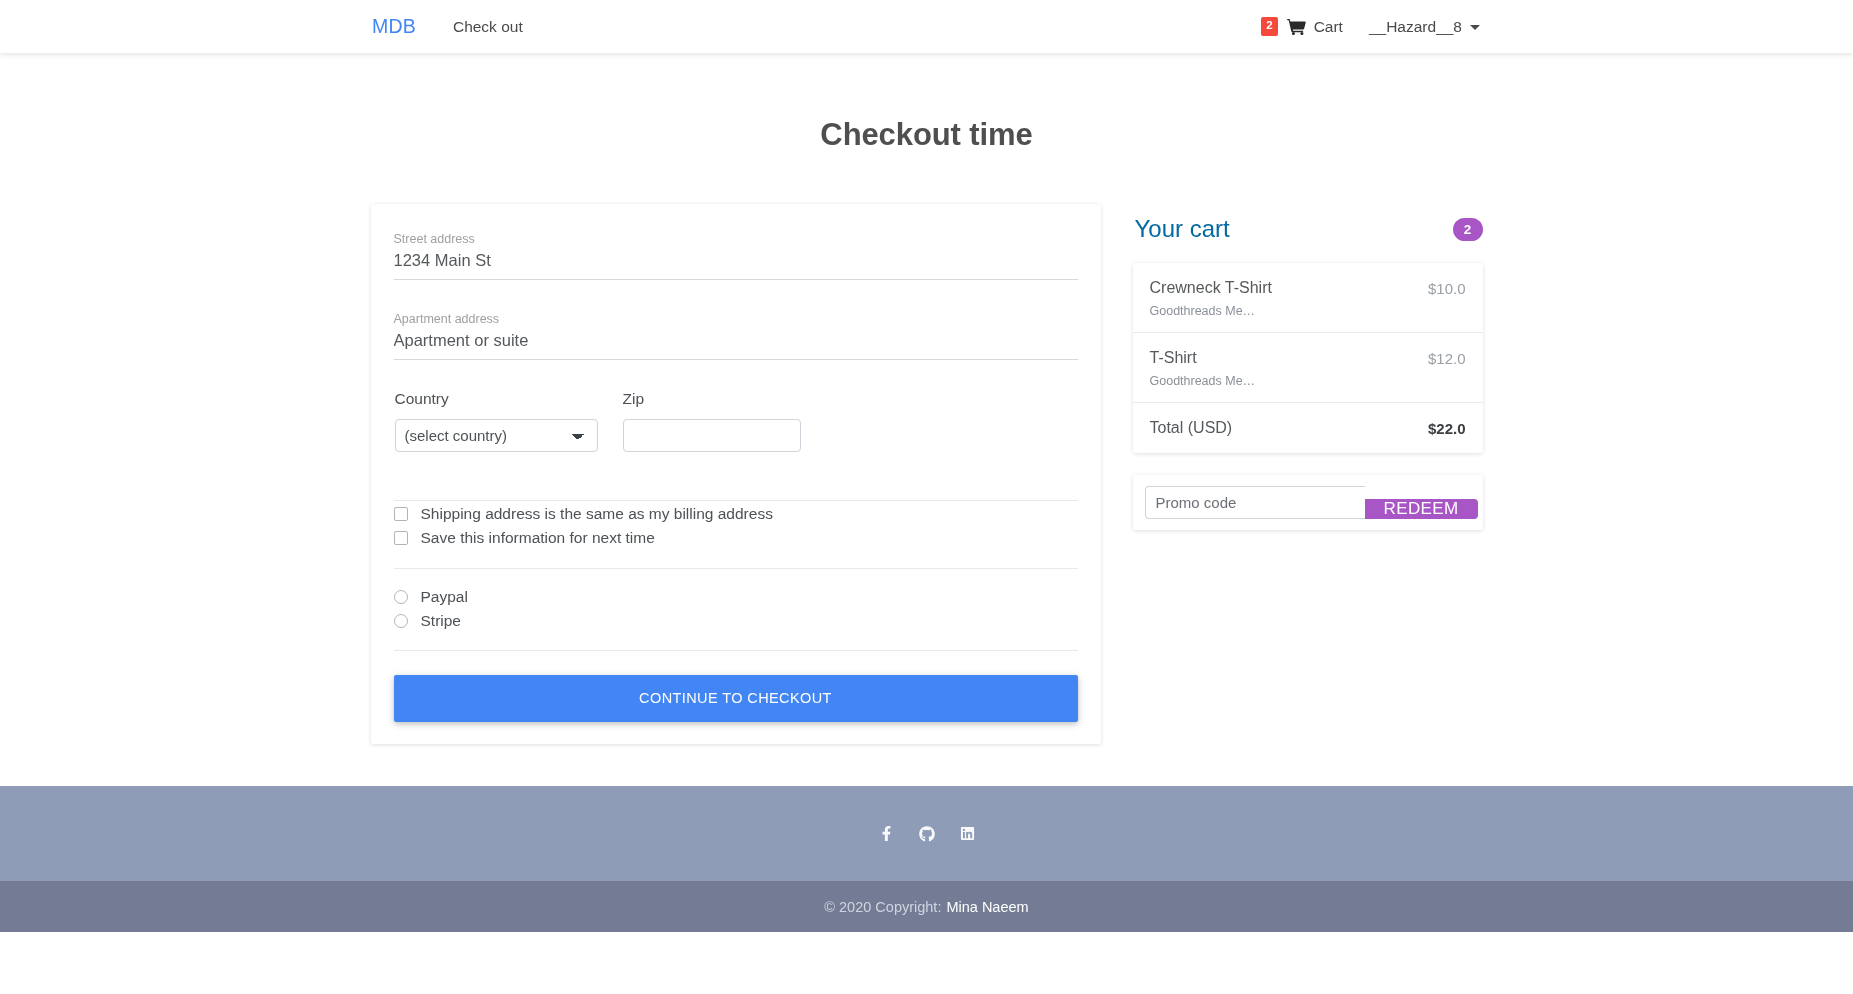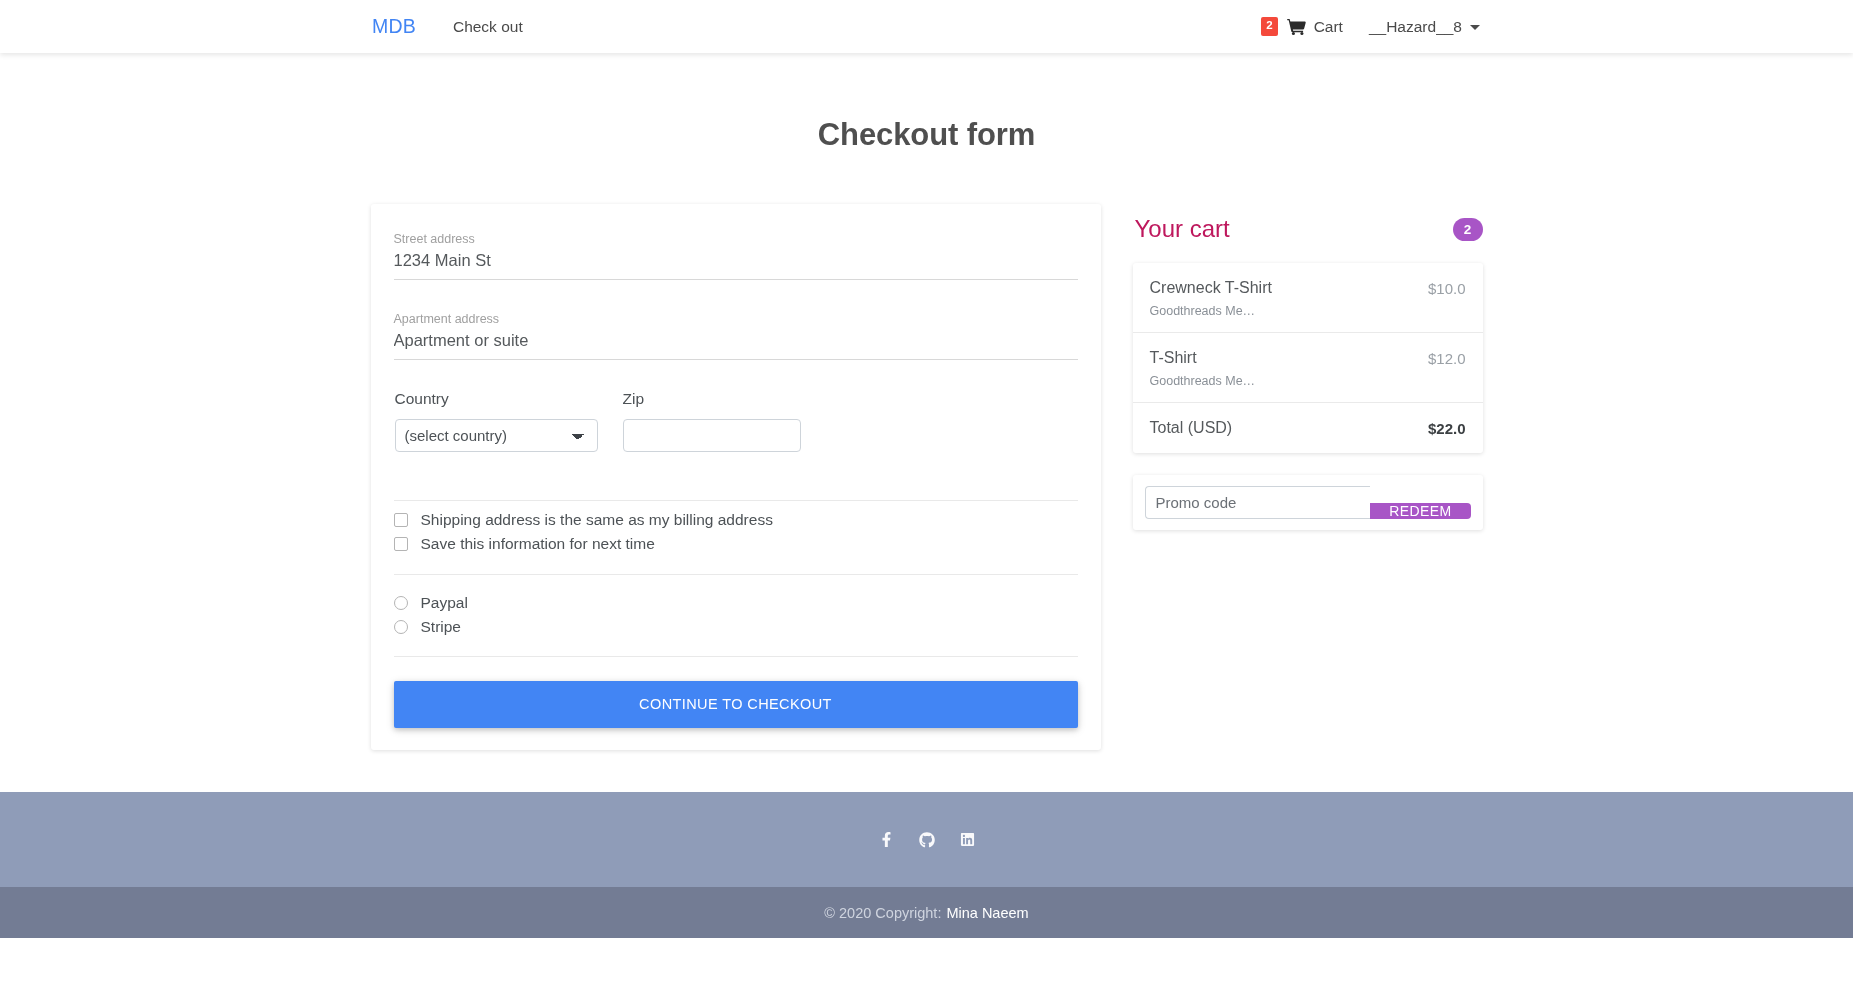--- a/index.html
+++ b/index.html
@@ -176,21 +176,21 @@
       calc(100% - 13px) 14px;
     background-size: 6px 6px, 6px 6px;
     background-repeat: no-repeat;
   }
 
   .hr {
     border: none;
     border-top: 1px solid #e9e9e9;
     margin: 48px 0 0 0;
   }
-  .check-group { margin-top: 10px; }
+  .check-group { margin-top: 4px; }
   .check-row {
     display: flex;
     align-items: center;
     margin-bottom: 6px;
   }
   .cbox {
     width: 14px; height: 14px;
     border: 1px solid #b4b4b4;
     border-radius: 2px;
     background: #fff;
@@ -246,21 +246,21 @@
     margin-left: 32px;
   }
   .cart-head {
     display: flex;
     align-items: center;
     padding: 0 0 0 2px;
     margin-top: 11px;
   }
   .cart-title {
     font-size: 24px;
-    color: #be185d;
+    color: #0369a1;
     font-weight: 400;
   }
   .cart-count {
     margin-left: auto;
     background: #a752c4;
     background: #a855c6;
     color: #fff;
     font-size: 13.5px;
     font-weight: 700;
     border-radius: 12px;
@@ -335,21 +335,21 @@
     color: #4d5256;
     padding: 0 10px;
     outline: none;
   }
   .promo-input::placeholder { color: #6b7076; opacity: 1; }
   .promo-btn {
     border: none;
     background: #a855c6;
     color: #fff;
     font-family: "Liberation Sans", sans-serif;
-    font-size: 14px;
+    font-size: 17px;
     letter-spacing: .4px;
     padding: 0 19px;
     border-radius: 0 4px 4px 0;
     cursor: pointer;
   }
 
   
   .footer {
     background: #8f9cb8;
     height: 95px;
@@ -407,21 +407,21 @@
     </div>
     <div class="user-menu">
       <span>__Hazard__8</span>
       <span class="caret"></span>
     </div>
   </div>
 </div>
 
 <div class="page">
 
-  <h1 class="page-title">Checkout form</h1>
+  <h1 class="page-title">Checkout time</h1>
 
   <div class="layout">
 
     <div class="form-card">
 
       <div class="field">
         <label class="field-label">Street address</label>
         <input class="field-input" type="text" value="1234 Main St" style="">
       </div>
 

